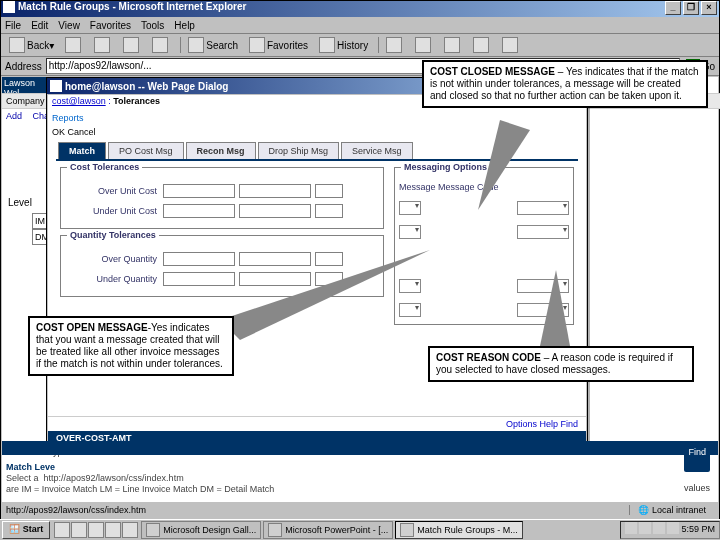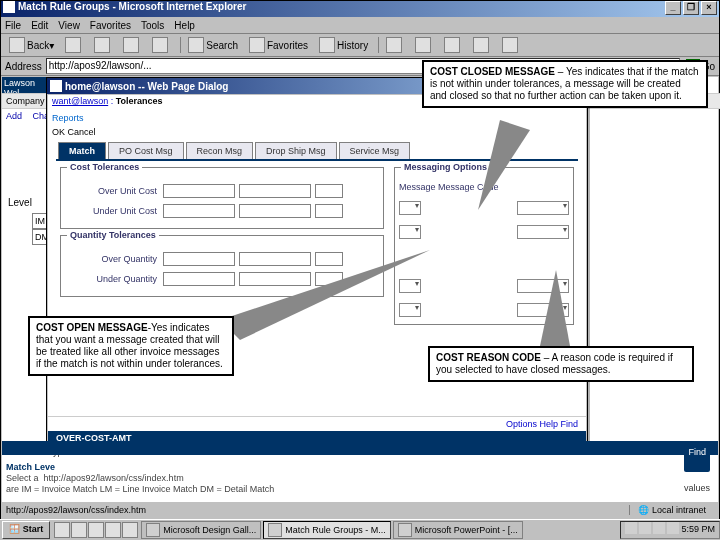--- a/index.html
+++ b/index.html
@@ -156,27 +156,27 @@
       <div>IM</div>
       <div>DM</div>
     </div>
 
     <div class="dialog">
       <div class="dtitle">
         <span style="width:12px;height:12px;background:#fff;margin-right:3px"></span>
         <span>home@lawson -- Web Page Dialog</span>
       </div>
       <div class="dbody">
-        <div class="crumb"><a>want@lawson</a> : <b>Tolerances</b></div>
+        <div class="crumb"><a>cost@lawson</a> : <b>Tolerances</b></div>
         <div class="drow" style="color:#06c">Reports</div>
         <div class="drow">OK   Cancel</div>
         <div class="tabs">
           <div class="tab active">Match</div>
           <div class="tab">PO Cost Msg</div>
-          <div class="tab" style="font-weight:normal">Recon Msg</div>
+          <div class="tab" style="font-weight:bold">Recon Msg</div>
           <div class="tab">Drop Ship Msg</div>
           <div class="tab">Service Msg</div>
         </div>
         <div class="panel">
           <div class="groupbox" style="width:310px">
             <div class="gtitle">Cost Tolerances</div>
             <div class="fieldrow">
               <div class="flabel">Over Unit Cost</div>
               <div class="fin"></div>
               <div class="fin"></div>
@@ -272,28 +272,28 @@
     <div class="q"></div>
     <div class="q"></div>
     <div class="q"></div>
     <div class="q"></div>
     <div class="q"></div>
   </div>
   <div class="task">
       <div class="q"></div>
       <span>Microsoft Design Gall...</span>
     </div>
+  <div class="task">
+      <div class="q"></div>
+      <span>Microsoft PowerPoint - [...</span>
+    </div>
   <div class="task active">
       <div class="q"></div>
       <span>Match Rule Groups - M...</span>
     </div>
-  <div class="task">
-      <div class="q"></div>
-      <span>Microsoft PowerPoint - [...</span>
-    </div>
   <div class="tray">
     <div class="q"></div>
     <div class="q"></div>
     <div class="q"></div>
     <div class="q"></div>
     <span>5:59 PM</span>
   </div>
 </div>
 
 </body></html>

